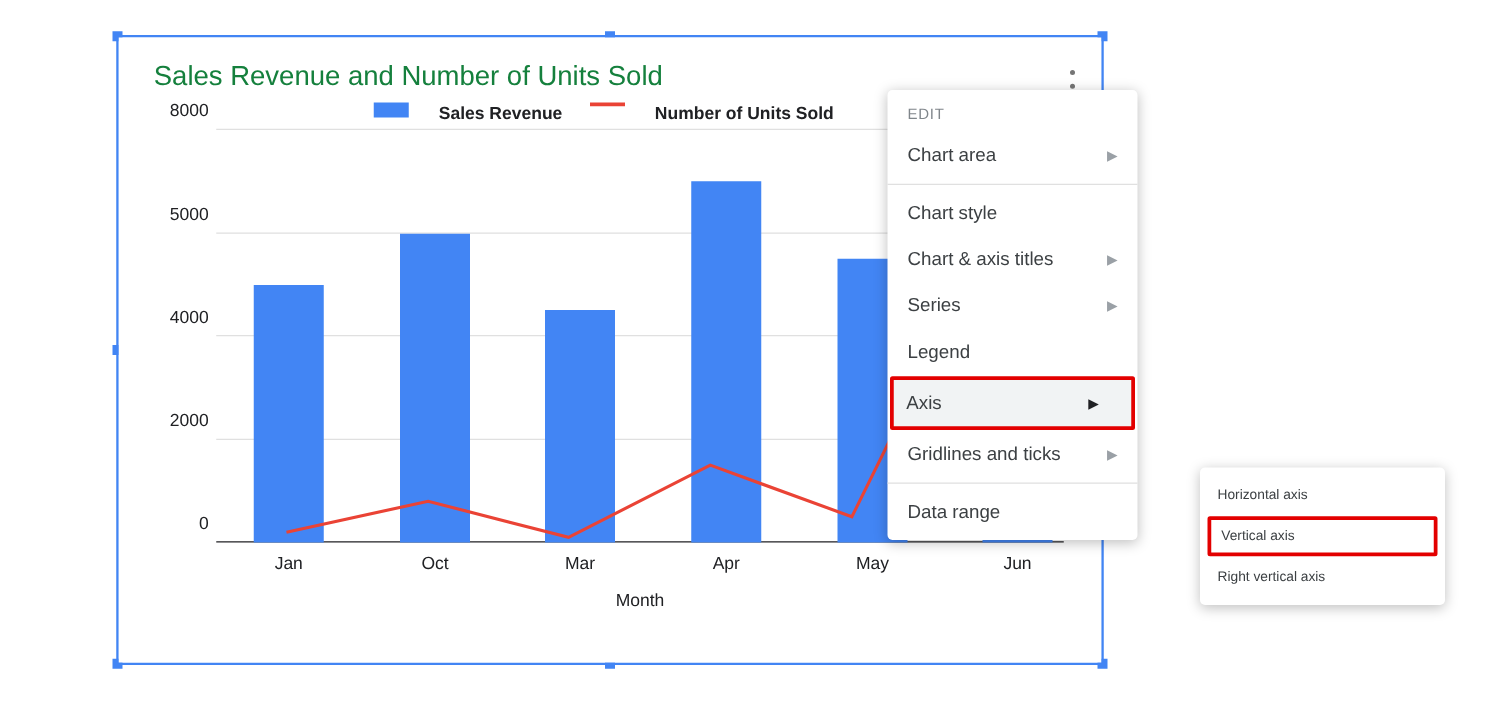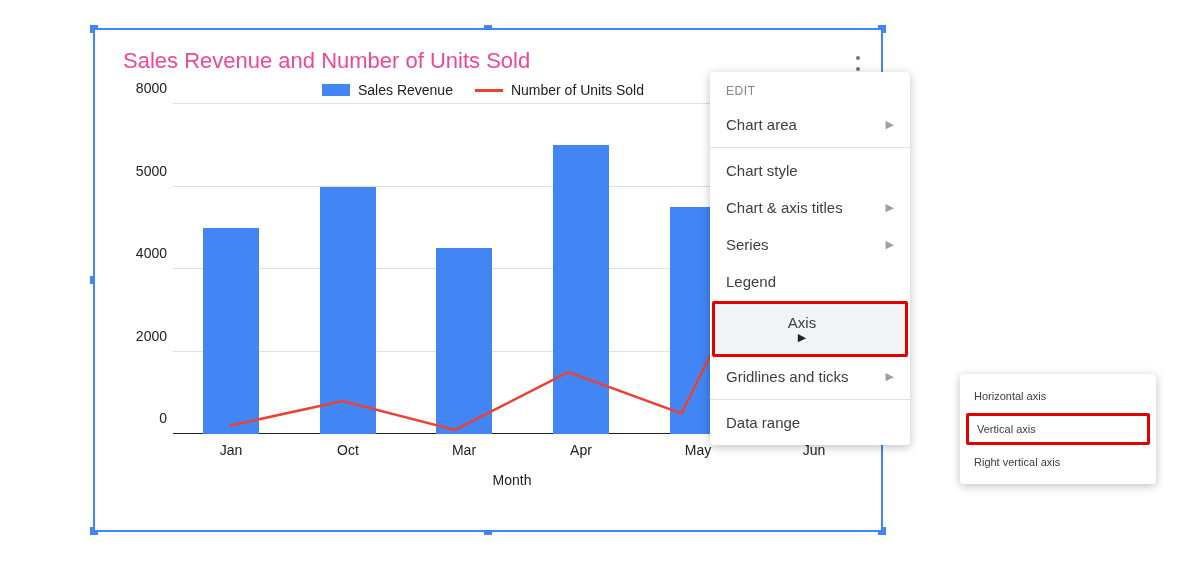--- a/index.html
+++ b/index.html
@@ -39,32 +39,32 @@
 
   
   .chart-card {
     position: absolute;
     inset: 0;
     background: #fff;
     padding: 18px 20px 10px 10px;
   }
   .chart-title {
     font-size: 22px;
-    color: #ec4899;
+    color: #15803d;
     margin: 0 0 8px 18px;
   }
   .legend-row {
     display: flex;
     gap: 22px;
     justify-content: center;
     font-size: 14px;
     color: #202124;
     margin-bottom: 6px;
   }
-  .leg-item { display: flex; align-items: center; gap: 8px; }
+  .leg-item { display: flex; gap: 24px; font-weight: bold; }
   .leg-swatch-bar { width: 28px; height: 12px; background: #4285f4; }
   .leg-swatch-line { width: 28px; height: 3px; background: #ea4335; }
 
   .plot {
     position: relative;
     height: 330px;
     margin-left: 68px;
     margin-right: 10px;
   }
   .axis-x { position: absolute; left: 0; right: 0; bottom: 0; border-top: 1px solid #202124; }
@@ -153,21 +153,20 @@
   .menu-item.hover { background: #f1f3f4; }
   .menu-sep { height: 1px; background: #e0e0e0; margin: 4px 0; }
   .chev { color: #9aa0a6; font-size: 11px; }
   .menu-item.hover .chev { color: #202124; }
   .red-box {
     border: 3px solid #e30000;
     border-radius: 2px;
     margin: 1px 2px;
     padding-left: 10px;
     padding-right: 26px;
-    flex-direction: column;
   }
 
   
   .submenu {
     position: absolute;
     left: 960px;
     top: 374px;
     width: 196px;
     background: #fff;
     border-radius: 4px;

